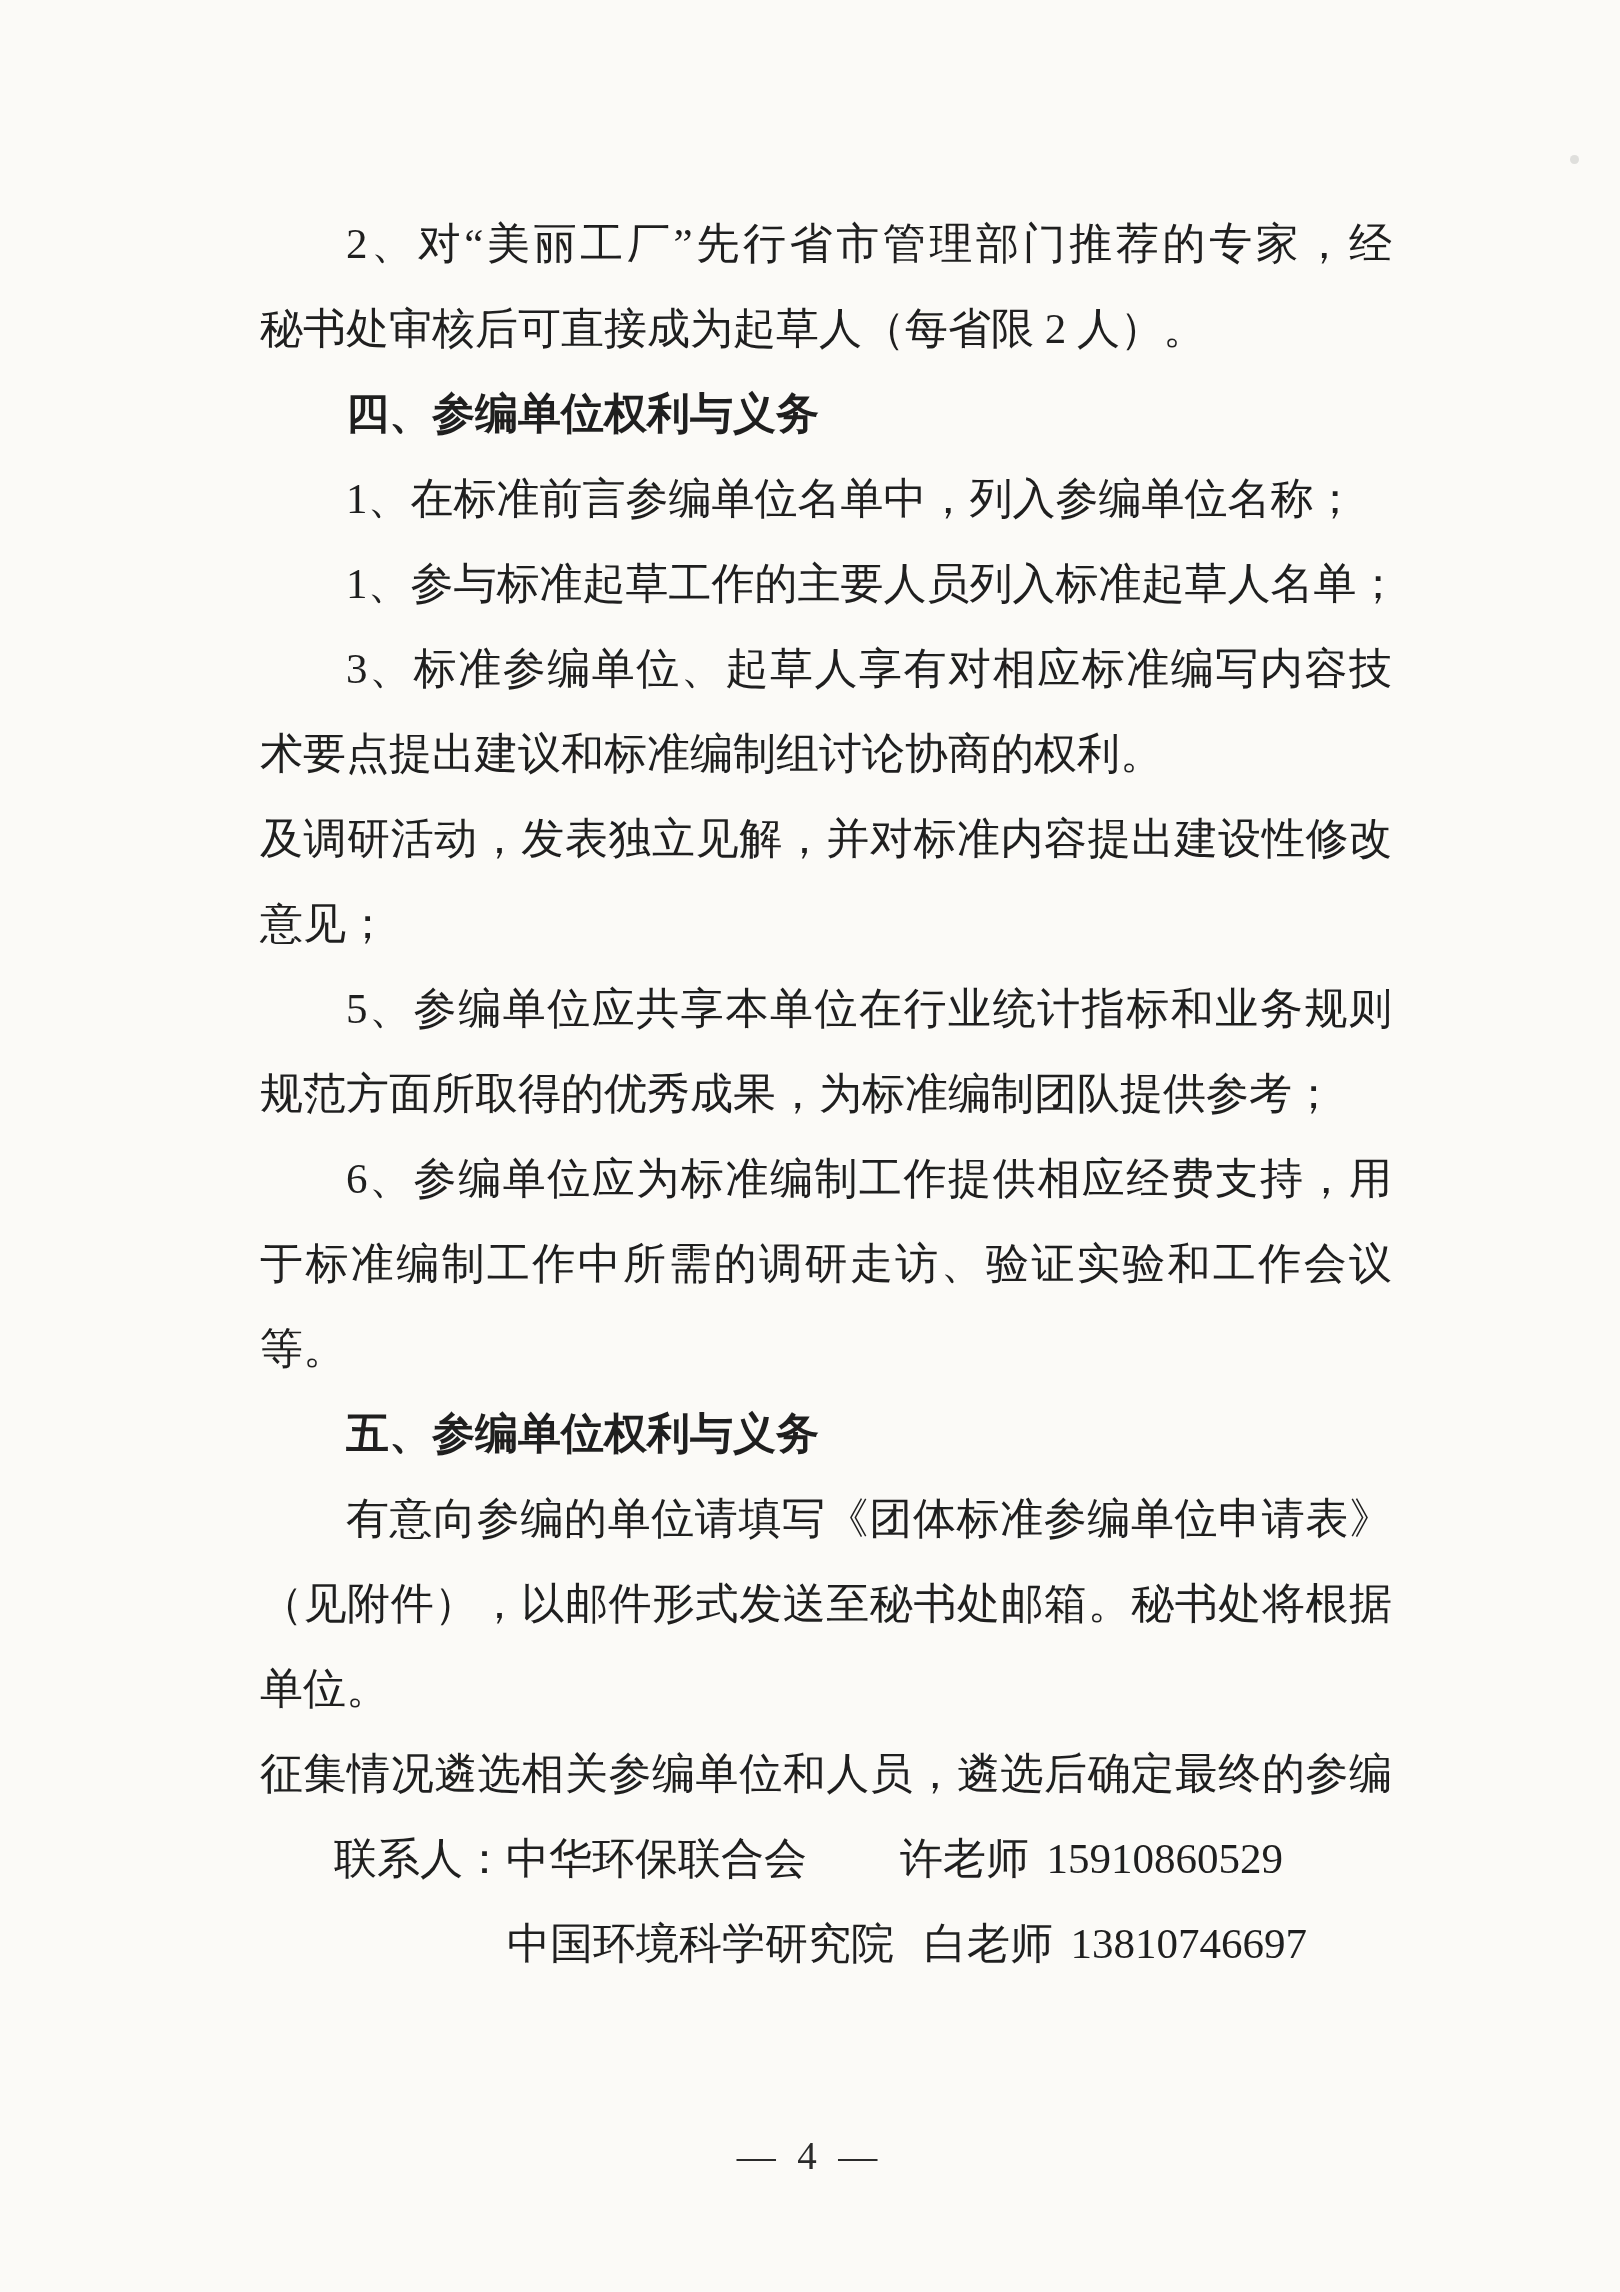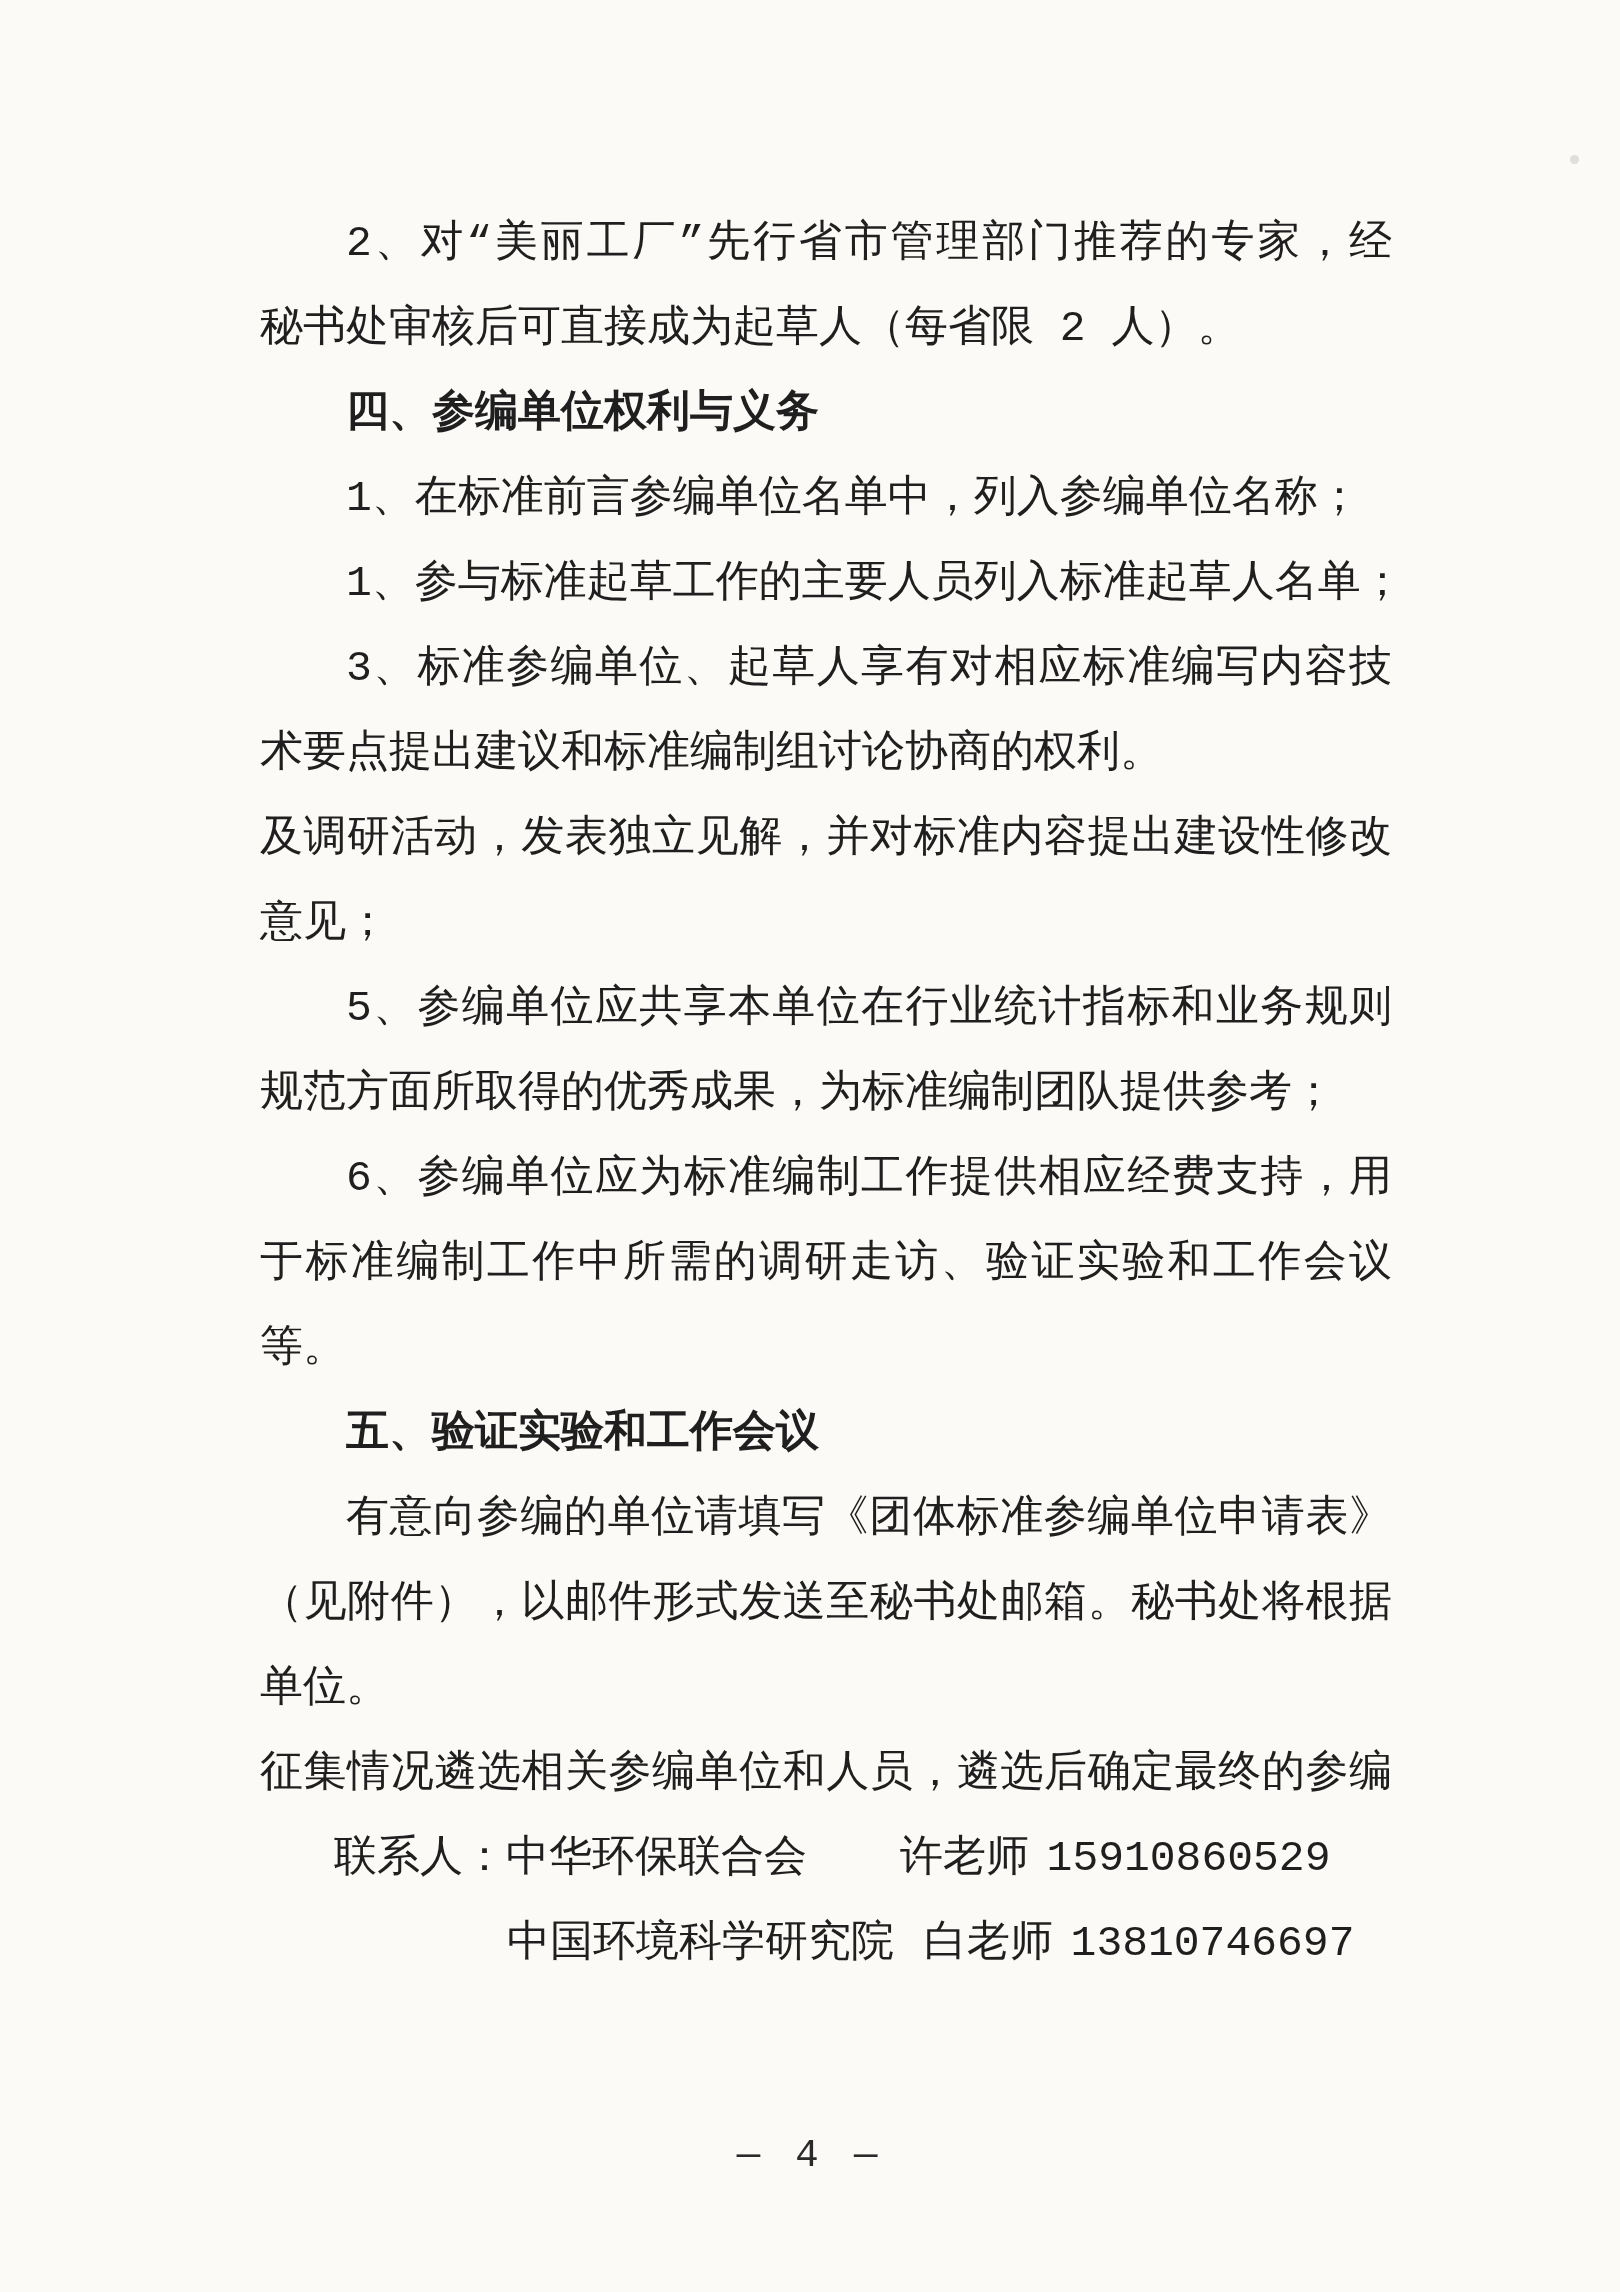--- a/index.html
+++ b/index.html
@@ -7,21 +7,21 @@
     padding: 0;
     background: #e8e8e8;
   }
   .page {
     position: relative;
     width: 1620px;
     height: 2293px;
     margin: 0 auto;
     background: #fbfaf7;
     color: #1f1f1f;
-    font-family: Liberation Mono, monospace;
+    font-family: Liberation Serif, serif;
     overflow: hidden;
   }
   
   .speck {
     position: absolute;
     left: 1570px;
     top: 155px;
     width: 8.8px;
     height: 8.8px;
     border-radius: 50%;
@@ -80,21 +80,21 @@
     <div class="line indent">1、参与标准起草工作的主要人员列入标准起草人名单；</div>
     <div class="line indent justify">3、标准参编单位、起草人享有对相应标准编写内容技</div>
     <div class="line">术要点提出建议和标准编制组讨论协商的权利。</div>
     <div class="line justify">及调研活动，发表独立见解，并对标准内容提出建设性修改</div>
     <div class="line">意见；</div>
     <div class="line indent justify">5、参编单位应共享本单位在行业统计指标和业务规则</div>
     <div class="line">规范方面所取得的优秀成果，为标准编制团队提供参考；</div>
     <div class="line indent justify">6、参编单位应为标准编制工作提供相应经费支持，用</div>
     <div class="line justify">于标准编制工作中所需的调研走访、验证实验和工作会议</div>
     <div class="line">等。</div>
-    <div class="line indent bold">五、验证实验和工作会议</div>
+    <div class="line indent bold">五、参编单位权利与义务</div>
     <div class="line indent justify">有意向参编的单位请填写《团体标准参编单位申请表》</div>
     <div class="line justify">（见附件），以邮件形式发送至秘书处邮箱。秘书处将根据</div>
     <div class="line">单位。</div>
     <div class="line justify">征集情况遴选相关参编单位和人员，遴选后确定最终的参编</div>
 
     <div class="line contact-1">
       <span>联系人：</span><span>中华环保联合会</span><span class="person">许老师</span><span class="phone">15910860529</span>
     </div>
     <div class="line contact-2">
       <span>中国环境科学研究院</span><span class="person">白老师</span><span class="phone">13810746697</span>

